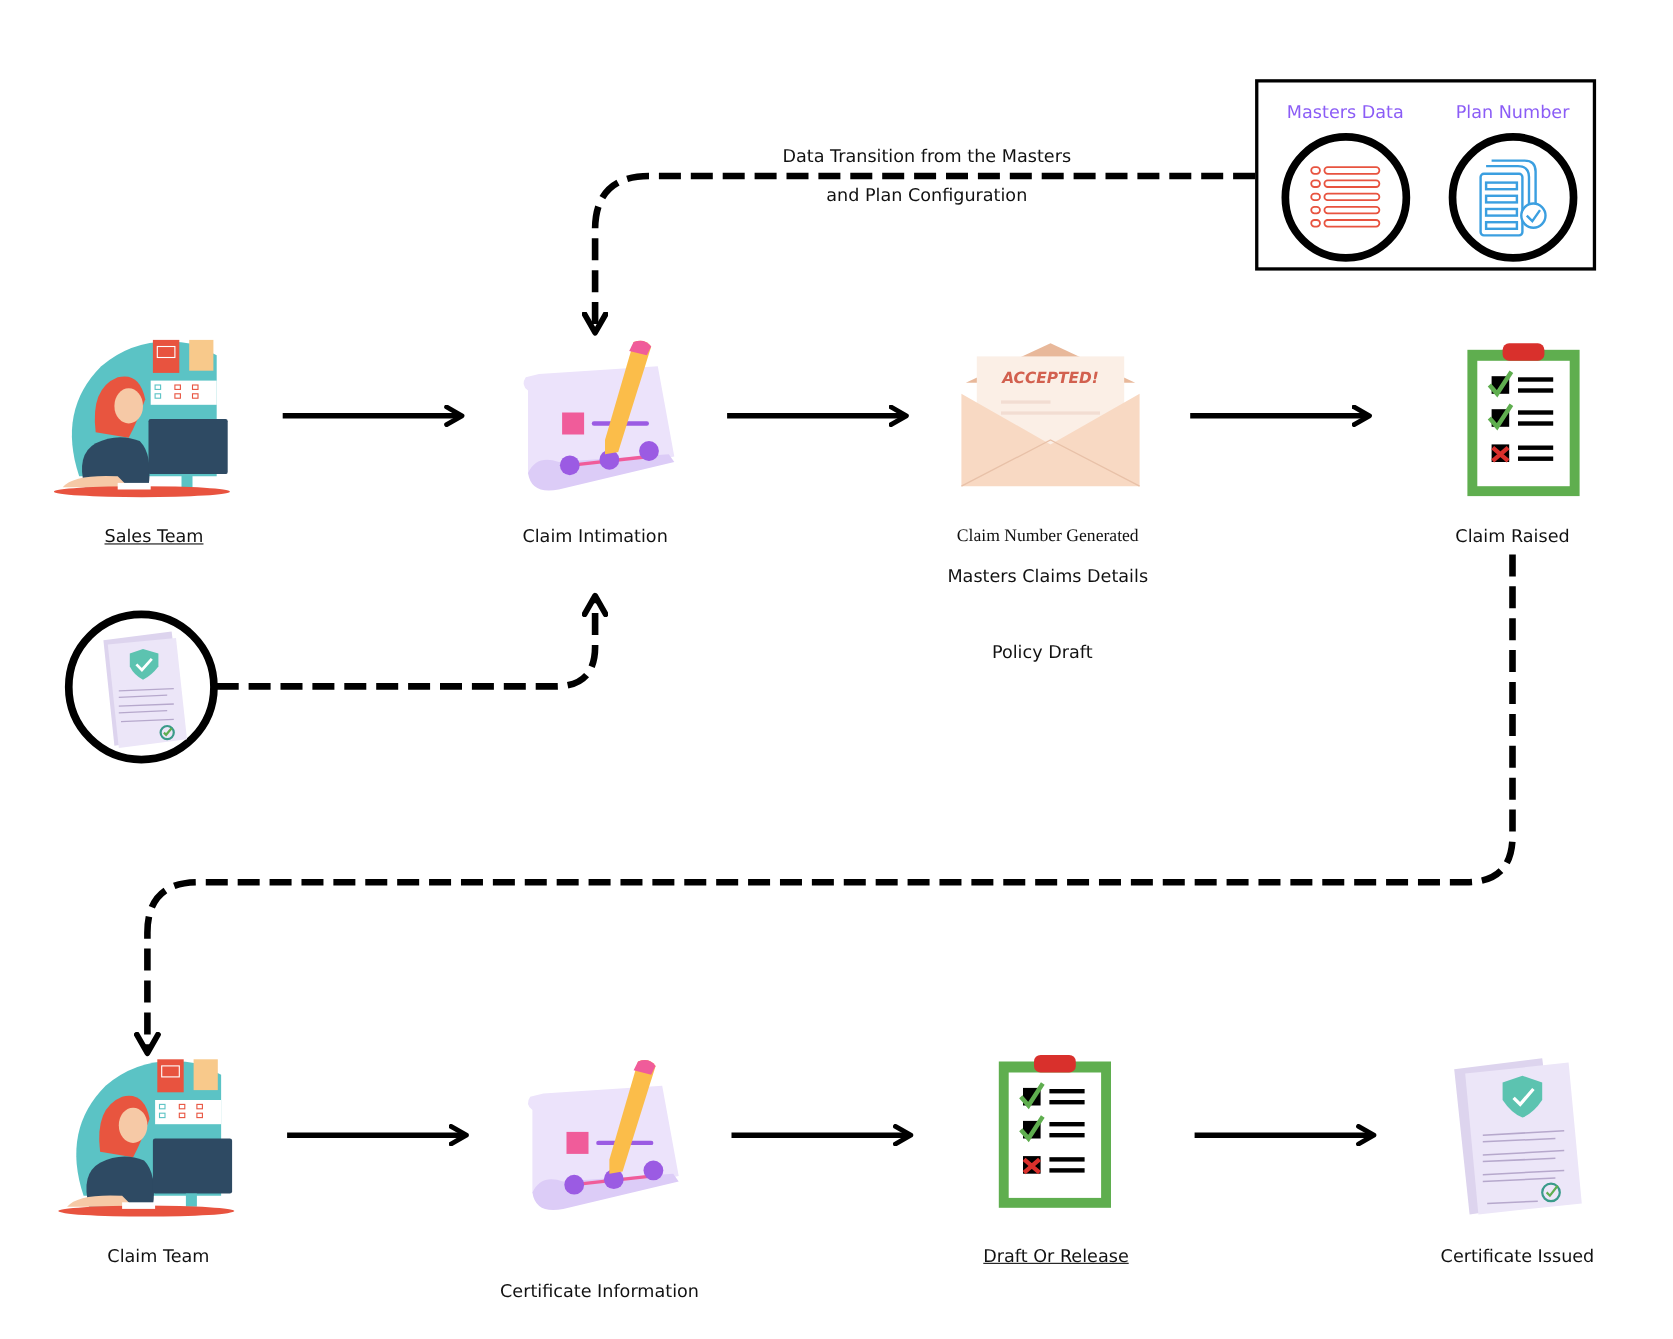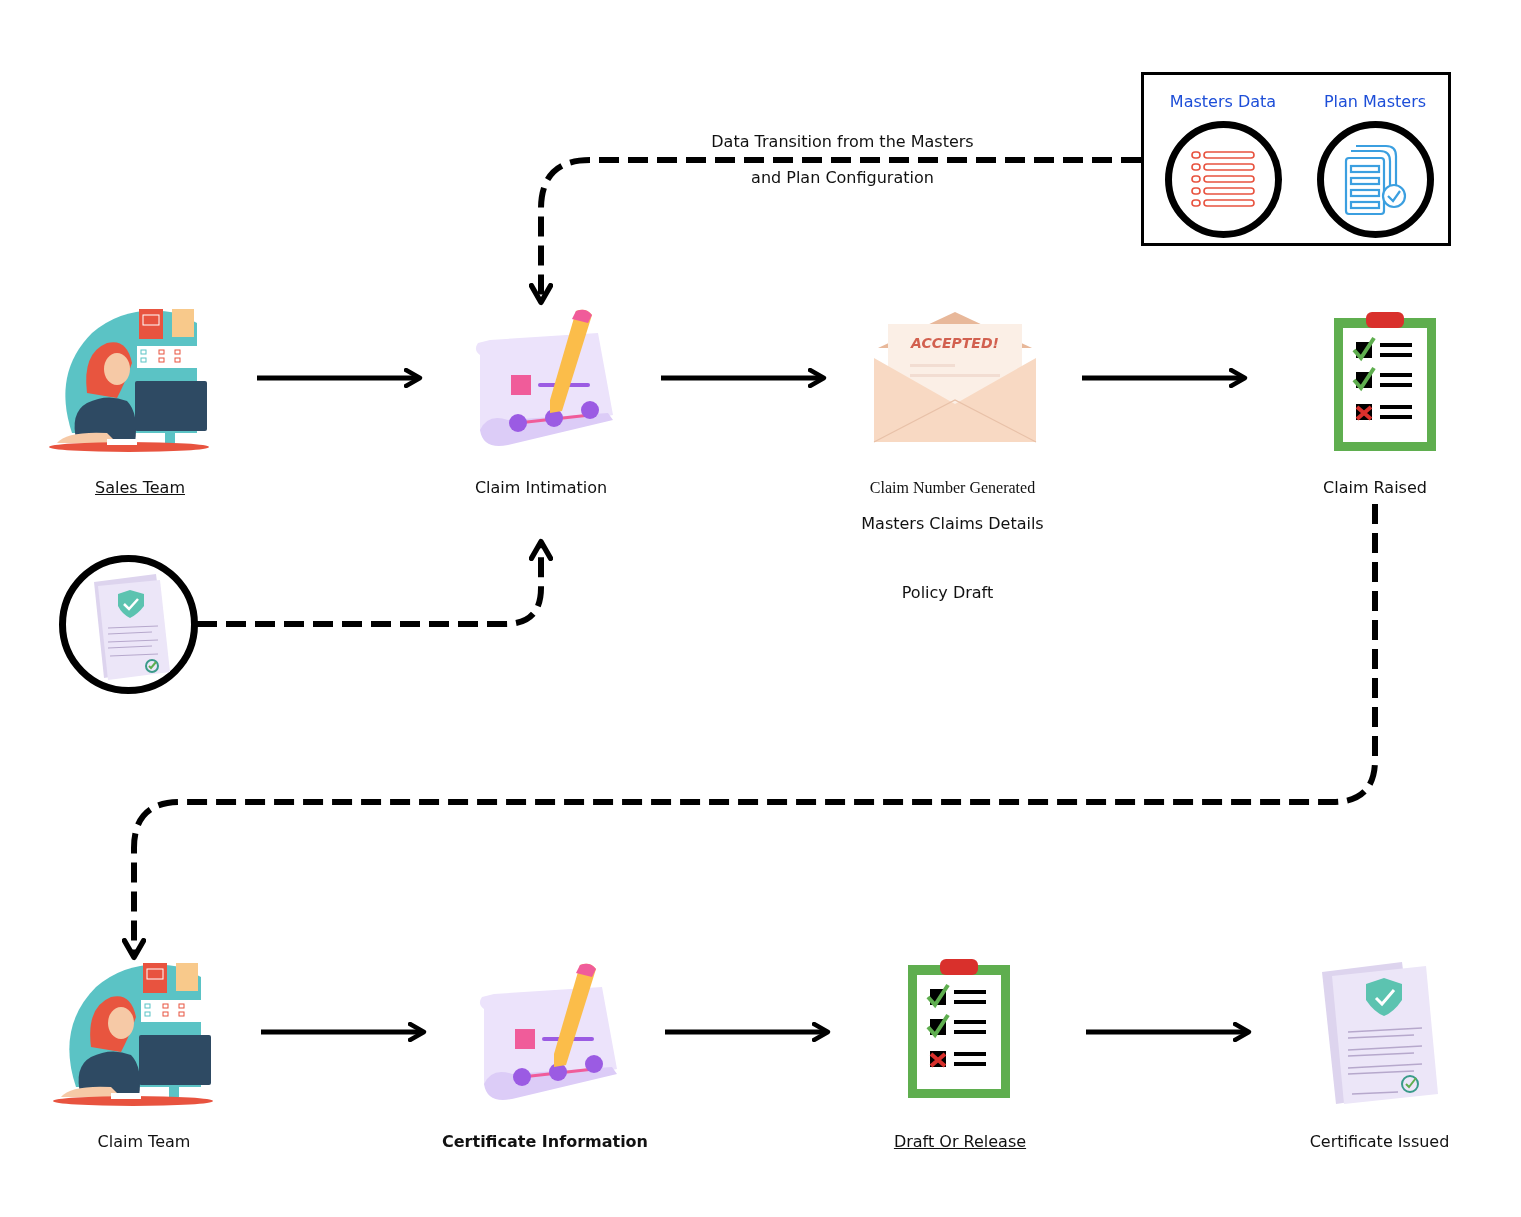--- a/index.html
+++ b/index.html
@@ -1,19 +1,19 @@
 <!DOCTYPE html>
 <html><head>
 <meta charset="utf-8">
 <style>
   html, body { margin:0; padding:0; background:#ffffff; }
   body { width:1521px; height:1217px; position:relative; overflow:hidden;
          font-family:"DejaVu Sans","Liberation Sans",sans-serif; color:#111; }
   .label { position:absolute; font-size:16px; text-align:center; white-space:nowrap; line-height:34px; color:#111; }
-  .small-label { position:absolute; font-size:16px; text-align:center; white-space:nowrap; color:#1d4ed8; }
+  .small-label { position:absolute; font-size:16px; text-align:center; white-space:nowrap; color:#8b5cf6; }
   svg.overlay { position:absolute; left:0; top:0; }
   .masters-box { position:absolute; left:1141px; top:72px; width:310px; height:174px; border:3px solid #000; box-sizing:border-box; }
   .circle { position:absolute; border:7px solid #000; border-radius:50%; box-sizing:border-box; background:#fff; }
   .icon { position:absolute; }
 </style>
 </head>
 <body>
 
 <svg class="overlay" width="1521" height="1217">
   <defs>
@@ -35,21 +35,21 @@
   <path d="M197,624 L505,624 Q541,624 541,588 L541,544" fill="none" stroke="#000" stroke-width="6" stroke-dasharray="20,9" marker-end="url(#ah)"></path>
 
   <path d="M1375,504 L1375,760 Q1375,802 1333,802 L180,802 Q134,802 134,848 L134,955" fill="none" stroke="#000" stroke-width="6" stroke-dasharray="20,9" marker-end="url(#ah)"></path>
 </svg>
 
 <div class="label" style="left:600px; top:125px; width:485px;">Data Transition from the Masters</div>
 <div class="label" style="left:600px; top:161px; width:485px;">and Plan Configuration</div>
 
 <div class="masters-box">
   <div class="small-label" style="left:0; top:17px; width:158px;">Masters Data</div>
-  <div class="small-label" style="left:152px; top:17px; width:158px;">Plan Masters</div>
+  <div class="small-label" style="left:152px; top:17px; width:158px;">Plan Number</div>
   <div class="circle" style="left:21px; top:46px; width:117px; height:117px;">
     <svg class="icon" style="left:18px; top:20px;" width="68" height="64" viewBox="0 0 68 64">
       <g fill="none" stroke="#e8533f" stroke-width="1.6">
         <rect x="2" y="4" width="8" height="6" rx="3"></rect>
           <rect x="14" y="4" width="50" height="6" rx="3"></rect>
         <rect x="2" y="16" width="8" height="6" rx="3"></rect>
           <rect x="14" y="16" width="50" height="6" rx="3"></rect>
         <rect x="2" y="28" width="8" height="6" rx="3"></rect>
           <rect x="14" y="28" width="50" height="6" rx="3"></rect>
         <rect x="2" y="40" width="8" height="6" rx="3"></rect>
@@ -195,21 +195,21 @@
   <path d="M12,125 Q20,108 40,115 L140,108 L145,115 L40,140 Q15,145 12,125 Z" fill="#dcccf7"></path>
   <rect x="43" y="70" width="20" height="20" fill="#f05c9a"></rect>
   <rect x="70" y="78" width="52" height="4" rx="2" fill="#9b5be3"></rect>
   <line x1="50" y1="118" x2="122" y2="110" stroke="#f05c9a" stroke-width="3"></line>
   <circle cx="50" cy="118" r="9" fill="#9b5be3"></circle>
   <circle cx="86" cy="113" r="9" fill="#9b5be3"></circle>
   <circle cx="122" cy="105" r="9" fill="#9b5be3"></circle>
   <path d="M108,6 Q118,2 124,10 L94,106 L82,108 L82,95 Z" fill="#fbbd4a"></path>
   <path d="M108,6 Q118,2 124,10 L120,18 L104,14 Z" fill="#f05c9a"></path>
 </svg>
-<div class="label" style="left:390px; top:1125px; width:310px;font-weight:bold;">Certificate Information</div>
+<div class="label" style="left:390px; top:1157px; width:310px;">Certificate Information</div>
 
 <svg class="icon" style="left:904px; top:957px;" width="110" height="145" viewBox="0 0 110 145">
   <rect x="4" y="8" width="102" height="133" fill="#5fae4f"></rect>
   <rect x="13" y="18" width="84" height="114" fill="#fff"></rect>
   <rect x="36" y="2" width="38" height="16" rx="6" fill="#d9302c"></rect>
   <rect x="26" y="32" width="16" height="16" fill="#000"></rect>
     <path d="M24,40 L31,48 L44,28" stroke="#5fae4f" stroke-width="4" fill="none"></path>
   <rect x="50" y="33" width="32" height="4" fill="#000"></rect>
     <rect x="50" y="43" width="32" height="4" fill="#000"></rect>
   <rect x="26" y="62" width="16" height="16" fill="#000"></rect>

